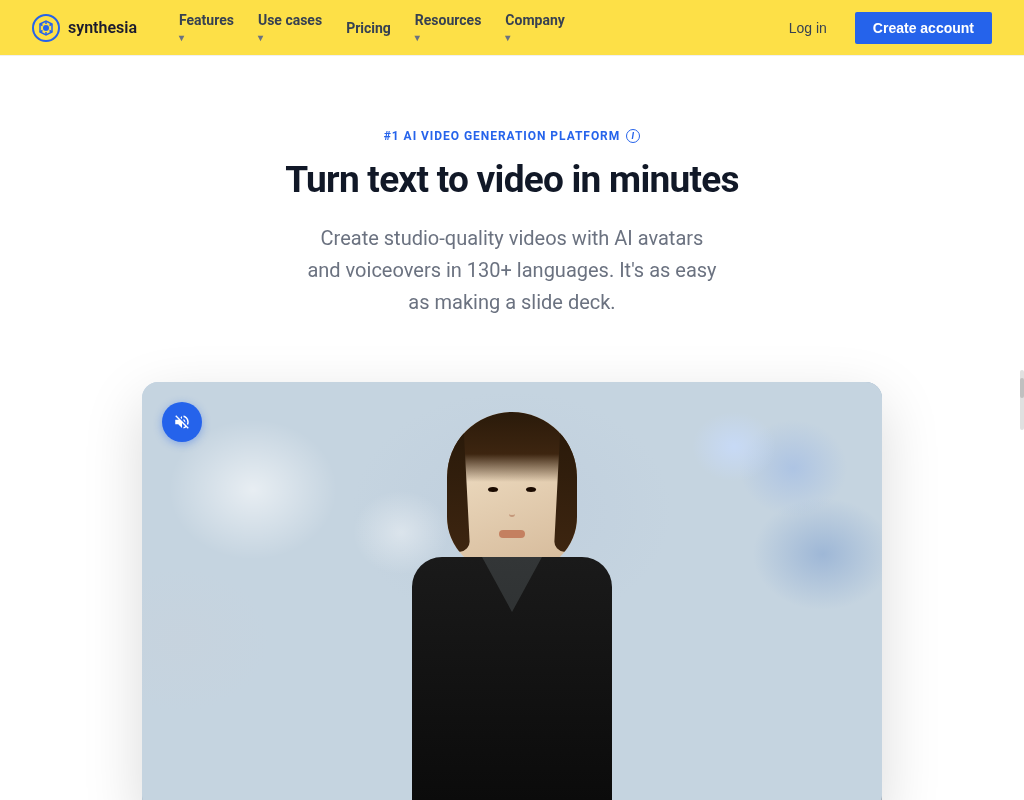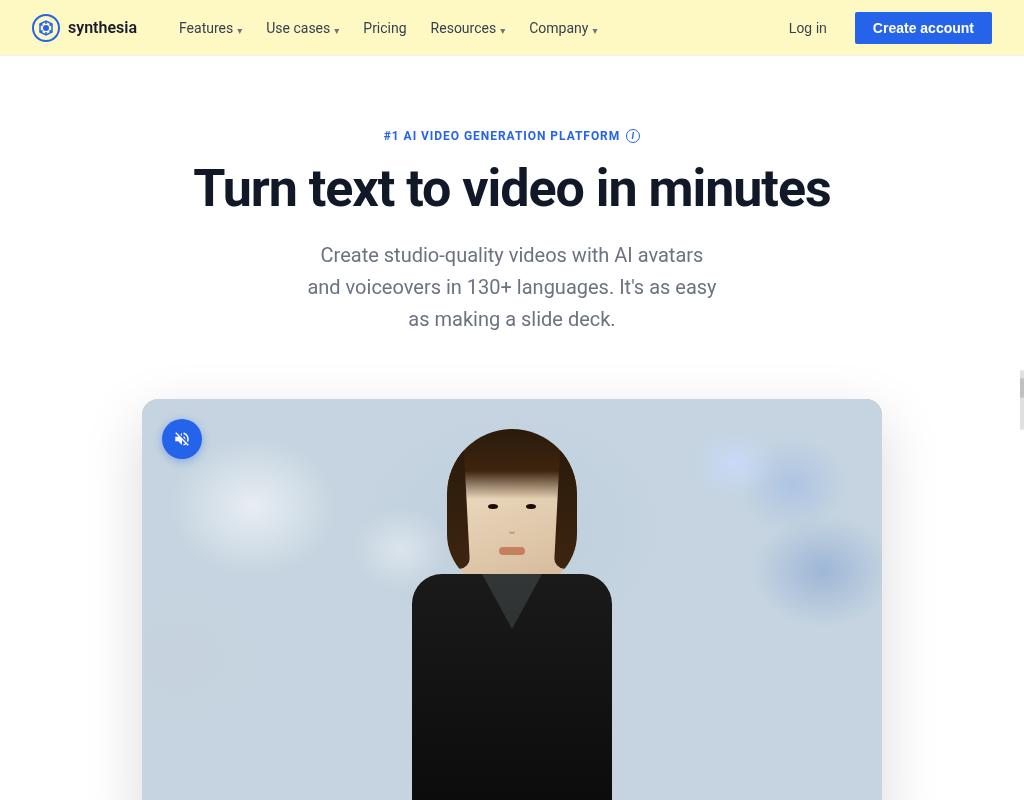--- a/index.html
+++ b/index.html
@@ -17,21 +17,21 @@
     }
 
     
     .navbar {
       display: flex;
       align-items: center;
       justify-content: space-between;
       padding: 0 32px;
       height: 56px;
       border-bottom: 1px solid #f0f0f0;
-      background: #fef9c3;
+      background: #fde047;
       position: relative;
       z-index: 10;
     }
 
     .navbar-left {
       display: flex;
       align-items: center;
       gap: 32px;
     }
 
@@ -54,28 +54,29 @@
     }
 
     .nav-links {
       display: flex;
       align-items: center;
       gap: 4px;
     }
 
     .nav-item {
       display: flex;
-      align-items: flex-end;
+      align-items: flex-start;
       gap: 4px;
       padding: 6px 10px;
       font-size: 14px;
       color: #374151;
       cursor: pointer;
       border-radius: 6px;
-      font-weight: 400;
+      font-weight: 700;
+      flex-direction: column;
     }
 
     .nav-chevron {
       font-size: 10px;
       color: #6b7280;
     }
 
     .navbar-right {
       display: flex;
       align-items: center;
@@ -132,21 +133,21 @@
       display: inline-flex;
       align-items: center;
       justify-content: center;
       font-size: 9px;
       font-weight: 700;
       color: #2563eb;
       font-style: italic;
     }
 
     .hero-title {
-      font-size: 52px;
+      font-size: 37px;
       font-weight: 700;
       color: #111827;
       line-height: 1.15;
       margin-bottom: 20px;
       letter-spacing: -0.02em;
     }
 
     .hero-subtitle {
       font-size: 20px;
       color: #6b7280;

